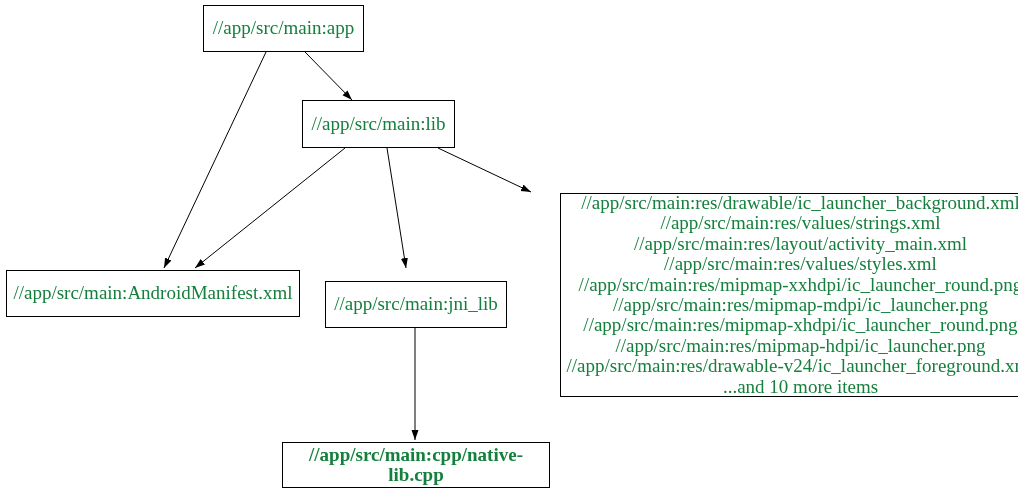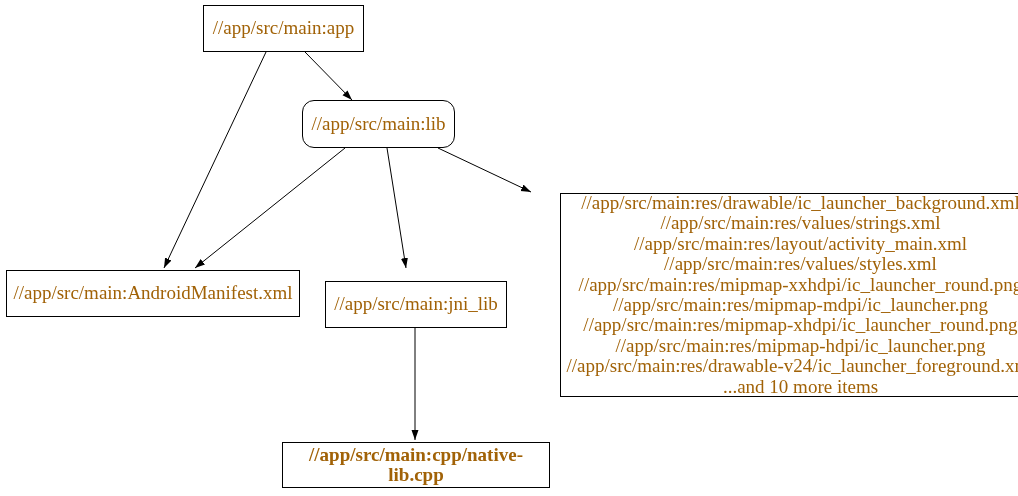--- a/index.html
+++ b/index.html
@@ -6,21 +6,21 @@
     margin: 0;
     padding: 0;
     background: #ffffff;
   }
   .canvas {
     position: relative;
     width: 1018px;
     height: 496px;
     background: #ffffff;
     font-family: "Liberation Serif", "DejaVu Serif", serif;
-    color: #a16207;
+    color: #15803d;
     overflow: hidden;
   }
   .edges {
     position: absolute;
     left: 0;
     top: 0;
     width: 1018px;
     height: 496px;
   }
   .node {
@@ -30,21 +30,21 @@
     background: #ffffff;
     display: flex;
     align-items: center;
     justify-content: center;
     text-align: center;
     font-size: 19px;
     line-height: 20.4px;
     white-space: pre-line;
   }
   .node-app      { left: 203px; top: 5px;   width: 161px; height: 47px; }
-  .node-lib      { left: 302px; top: 100px; width: 153px; height: 48px; border-radius: 12px; }
+  .node-lib      { left: 302px; top: 100px; width: 153px; height: 48px; }
   .node-manifest { left: 6px;   top: 270px; width: 294px; height: 47px; }
   .node-jni-lib  { left: 325px; top: 270px; width: 182px; height: 47px; margin-top: 11px; }
   .node-res      { left: 560px; top: 193px; width: 481px; height: 204px; }
   .node-cpp      { left: 282px; top: 442px; width: 268px; height: 46px; font-weight: bold; }
   .edge-line {
     stroke: #000000;
     stroke-width: 1;
     fill: none;
   }
 </style>

